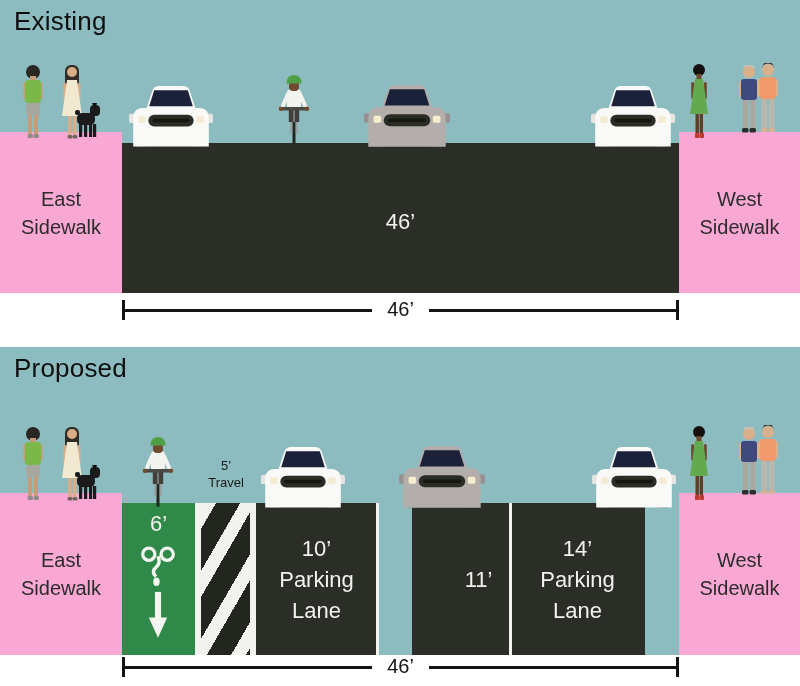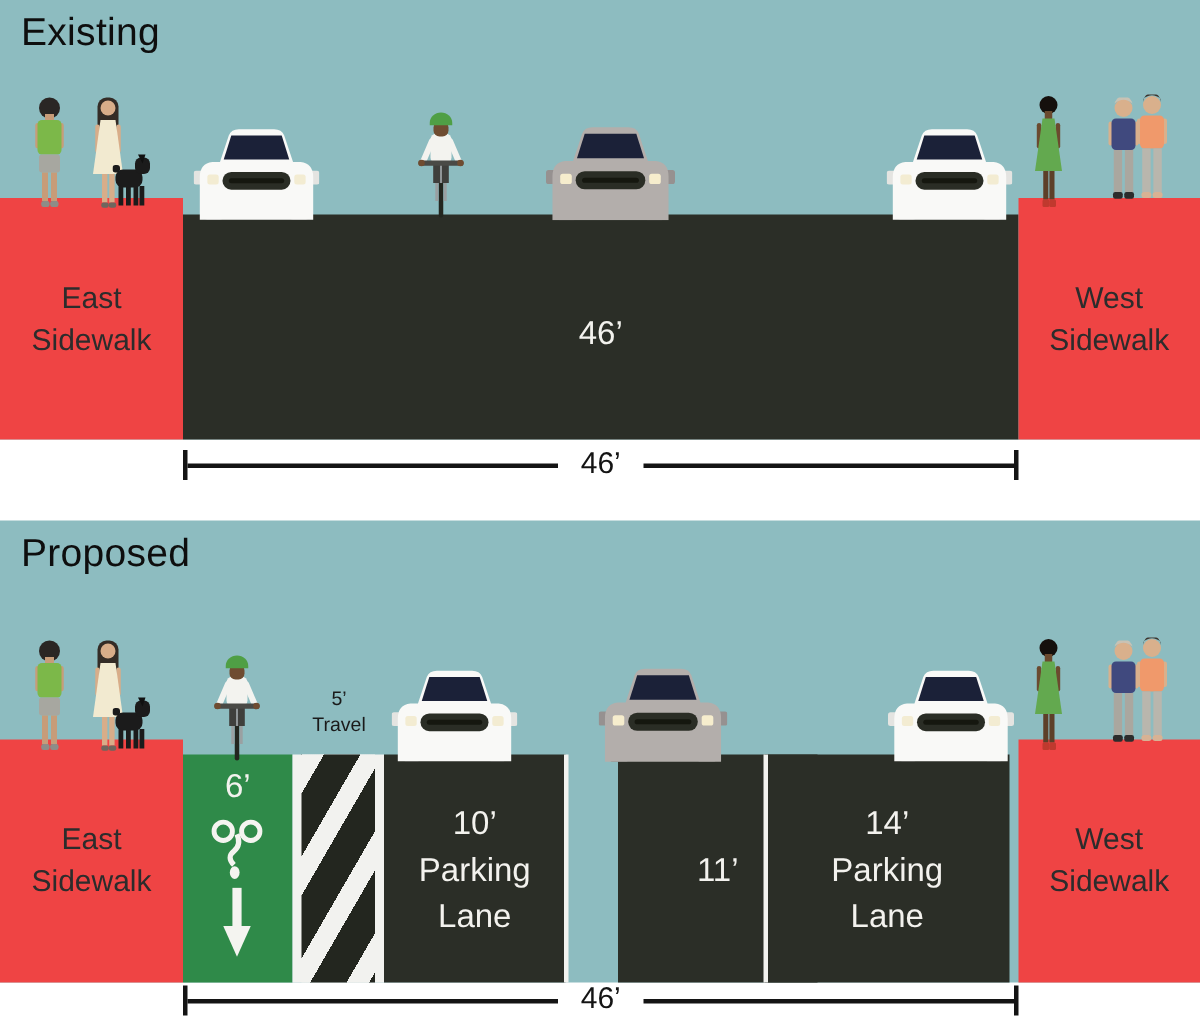--- a/index.html
+++ b/index.html
@@ -7,21 +7,21 @@
     position:relative; width:800px; height:686px; overflow:hidden;
     background:#ffffff; font-family:"Liberation Sans", sans-serif;
   }
   .panel { position:absolute; left:0; width:800px; background:#8dbcc0; }
   #panel-existing { top:0; height:293px; }
   #panel-proposed { top:347px; height:308px; }
   .panel-title {
     position:absolute; left:14px; top:6px; font-size:26px; font-weight:normal;
     color:#0e0e0e; letter-spacing:0.2px;
   }
-  .sidewalk { position:absolute; background:#ef4444; }
+  .sidewalk { position:absolute; background:#f9a8d4; }
   #ex-sidewalk-e { left:0;   top:132px; width:122px; height:161px; }
   #ex-sidewalk-w { left:679px; top:132px; width:121px; height:161px; }
   #pr-sidewalk-e { left:0;   top:493px; width:122px; height:162px; }
   #pr-sidewalk-w { left:679px; top:493px; width:121px; height:162px; }
   .sidewalk-label {
     position:absolute; inset:0; display:flex; flex-direction:column;
     align-items:center; justify-content:center;
     font-size:20px; line-height:28px; color:#2c2c2c; text-align:center;
   }
   #ex-road {
@@ -30,21 +30,21 @@
   }
   .ex-road-label {
     position:absolute; top:62px; left:0; right:0; text-align:center;
     color:#f3f2ee; font-size:22px; line-height:33px;
   }
   .lane { position:absolute; top:503px; height:152px; background:#2b2e27; }
   #lane-bike   { left:122px; width:73px;  background:#2f8a49; }
   #lane-buffer { left:195px; width:61px;  background:#f2f2ef; }
   #lane-p10    { left:256px; width:121px; }
   #lane-t11    { left:370px; width:133px;margin-left:42px; }
-  #lane-p14    { left:510px; width:135px;padding-left:28px; }
+  #lane-p14    { left:510px; width:135px; }
   .buffer-stripes {
     position:absolute; left:6px; right:6px; top:0; bottom:0;
     background:repeating-linear-gradient(120deg,
       #f2f2ef 0px, #f2f2ef 13px, #23261f 13px, #23261f 34px);
   }
   .lane-divider {
     position:absolute; top:503px; width:3px; height:152px; background:#f2f2ef;
   }
   #divider-1 { left:376px; }
   #divider-2 { left:509px; }

